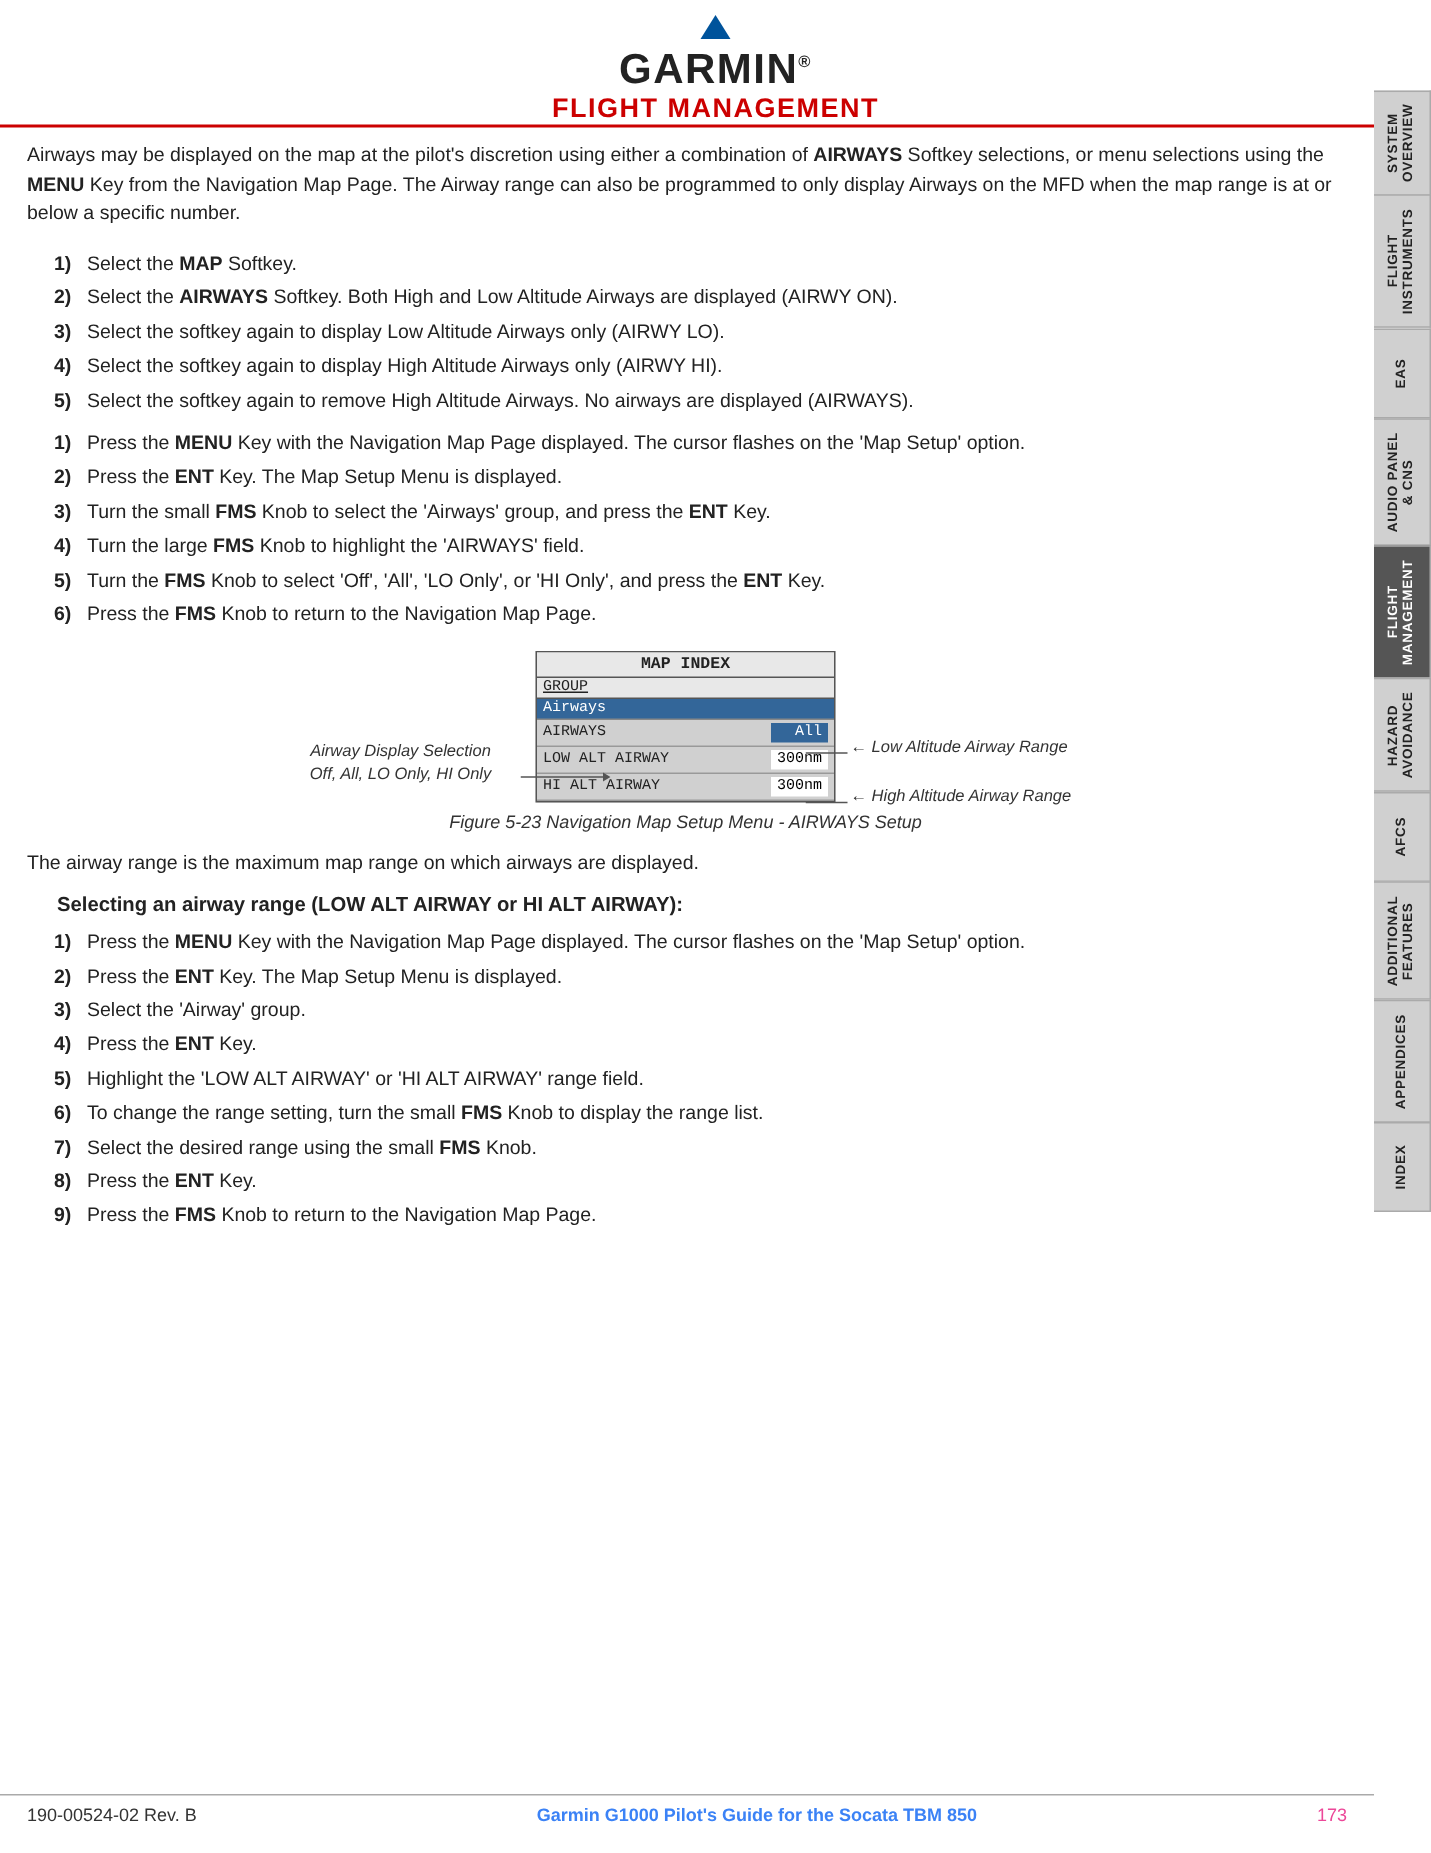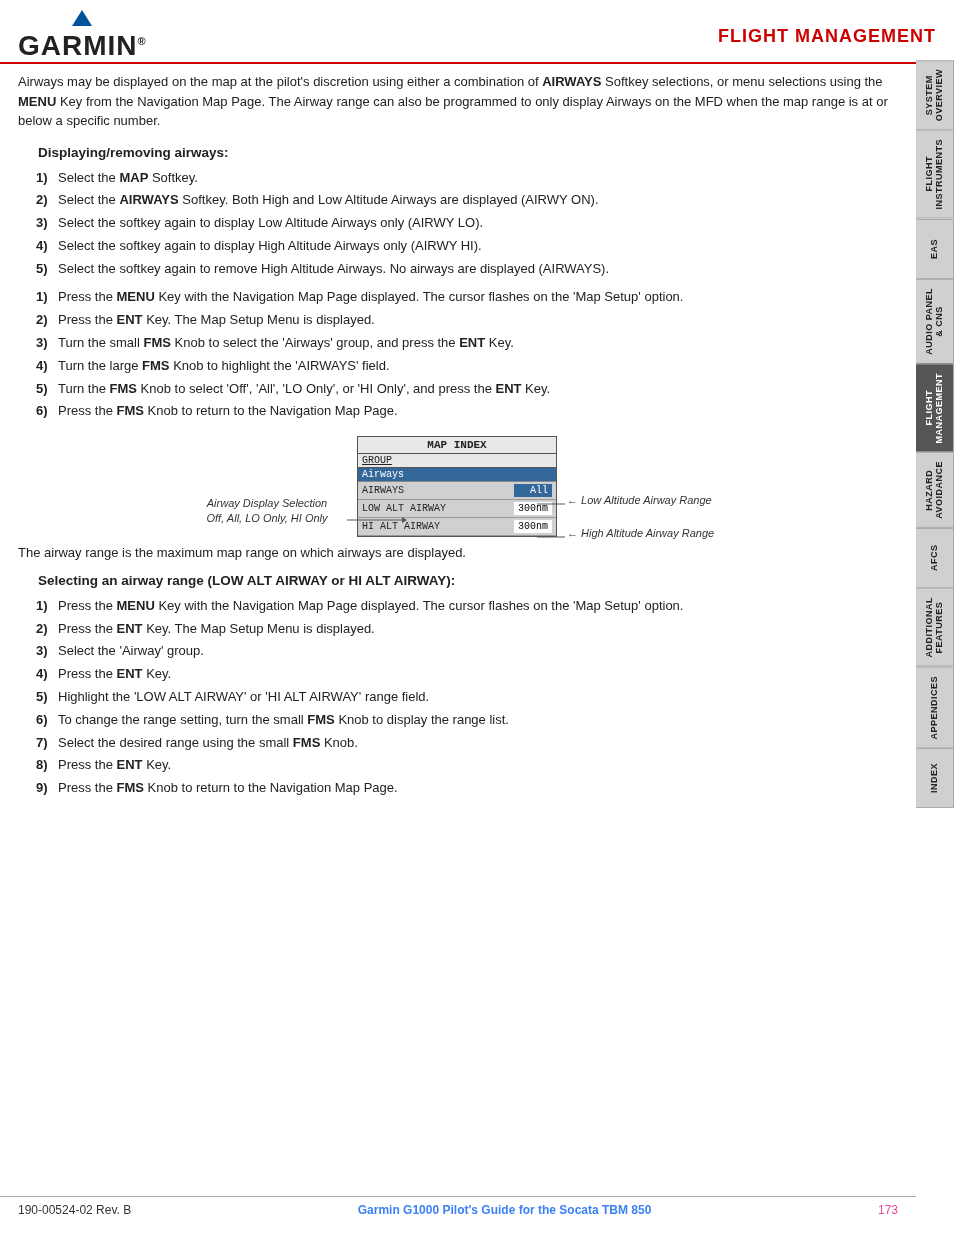--- a/index.html
+++ b/index.html
@@ -10,24 +10,25 @@
       font-family: Arial, Helvetica, sans-serif;
       font-size: 13.5px;
       color: #222;
       position: relative;
     }
 
     
     .header {
       display: flex;
       align-items: center;
-      justify-content: space-between;
+      justify-content: flex-start;
       padding: 10px 18px 0 18px;
       border-bottom: 2px solid #c00;
       margin-bottom: 0;
+      flex-direction: column;
     }
     .garmin-logo {
       display: flex;
       align-items: center;
       gap: 6px;
     }
     .garmin-triangle {
       width: 0; height: 0;
       border-left: 10px solid transparent;
       border-right: 10px solid transparent;
@@ -280,21 +281,20 @@
   <div class="tab-item">APPENDICES</div>
   <div class="tab-item">INDEX</div>
 </div>
 
 <div class="main-content">
 
   <p class="intro-text">
     Airways may be displayed on the map at the pilot's discretion using either a combination of <b>AIRWAYS</b> Softkey selections, or menu selections using the <b>MENU</b> Key from the Navigation Map Page.  The Airway range can also be programmed to only display Airways on the MFD when the map range is at or below a specific number.
   </p>
 
-  <div class="section-title">Displaying/removing airways:</div>
 
   <ol class="numbered-list">
     <li><span class="num">1)</span> Select the <b>MAP</b> Softkey.</li>
     <li><span class="num">2)</span> Select the <b>AIRWAYS</b> Softkey. Both High and Low Altitude Airways are displayed (AIRWY ON).</li>
     <li><span class="num">3)</span> Select the softkey again to display Low Altitude Airways only (AIRWY LO).</li>
     <li><span class="num">4)</span> Select the softkey again to display High Altitude Airways only (AIRWY HI).</li>
     <li><span class="num">5)</span> Select the softkey again to remove High Altitude Airways. No airways are displayed (AIRWAYS).</li>
   </ol>
 
 
@@ -347,20 +347,21 @@
       <div style="position:absolute;right:-185px;top:77px;font-size:11px;font-style:italic;color:#333;width:175px;margin-top:14px;">
         <svg style="position:absolute;left:-30px;top:5px;" width="30" height="10">
           <line x1="0" y1="5" x2="28" y2="5" stroke="#555" stroke-width="1"></line>
         </svg>
         ← <em>High Altitude Airway Range</em>
       </div>
 
     </div>
   </div>
 
+  <div class="figure-caption">Figure 5-23  Navigation Map Setup Menu - AIRWAYS Setup</div>
 
   <p class="body-paragraph">The airway range is the maximum map range on which airways are displayed.</p>
 
   <div class="section-title">Selecting an airway range (LOW ALT AIRWAY or HI ALT AIRWAY):</div>
 
   <ol class="numbered-list">
     <li><span class="num">1)</span> Press the <b>MENU</b> Key with the Navigation Map Page displayed.  The cursor flashes on the 'Map Setup' option.</li>
     <li><span class="num">2)</span> Press the <b>ENT</b> Key.  The Map Setup Menu is displayed.</li>
     <li><span class="num">3)</span> Select the 'Airway' group.</li>
     <li><span class="num">4)</span> Press the <b>ENT</b> Key.</li>

